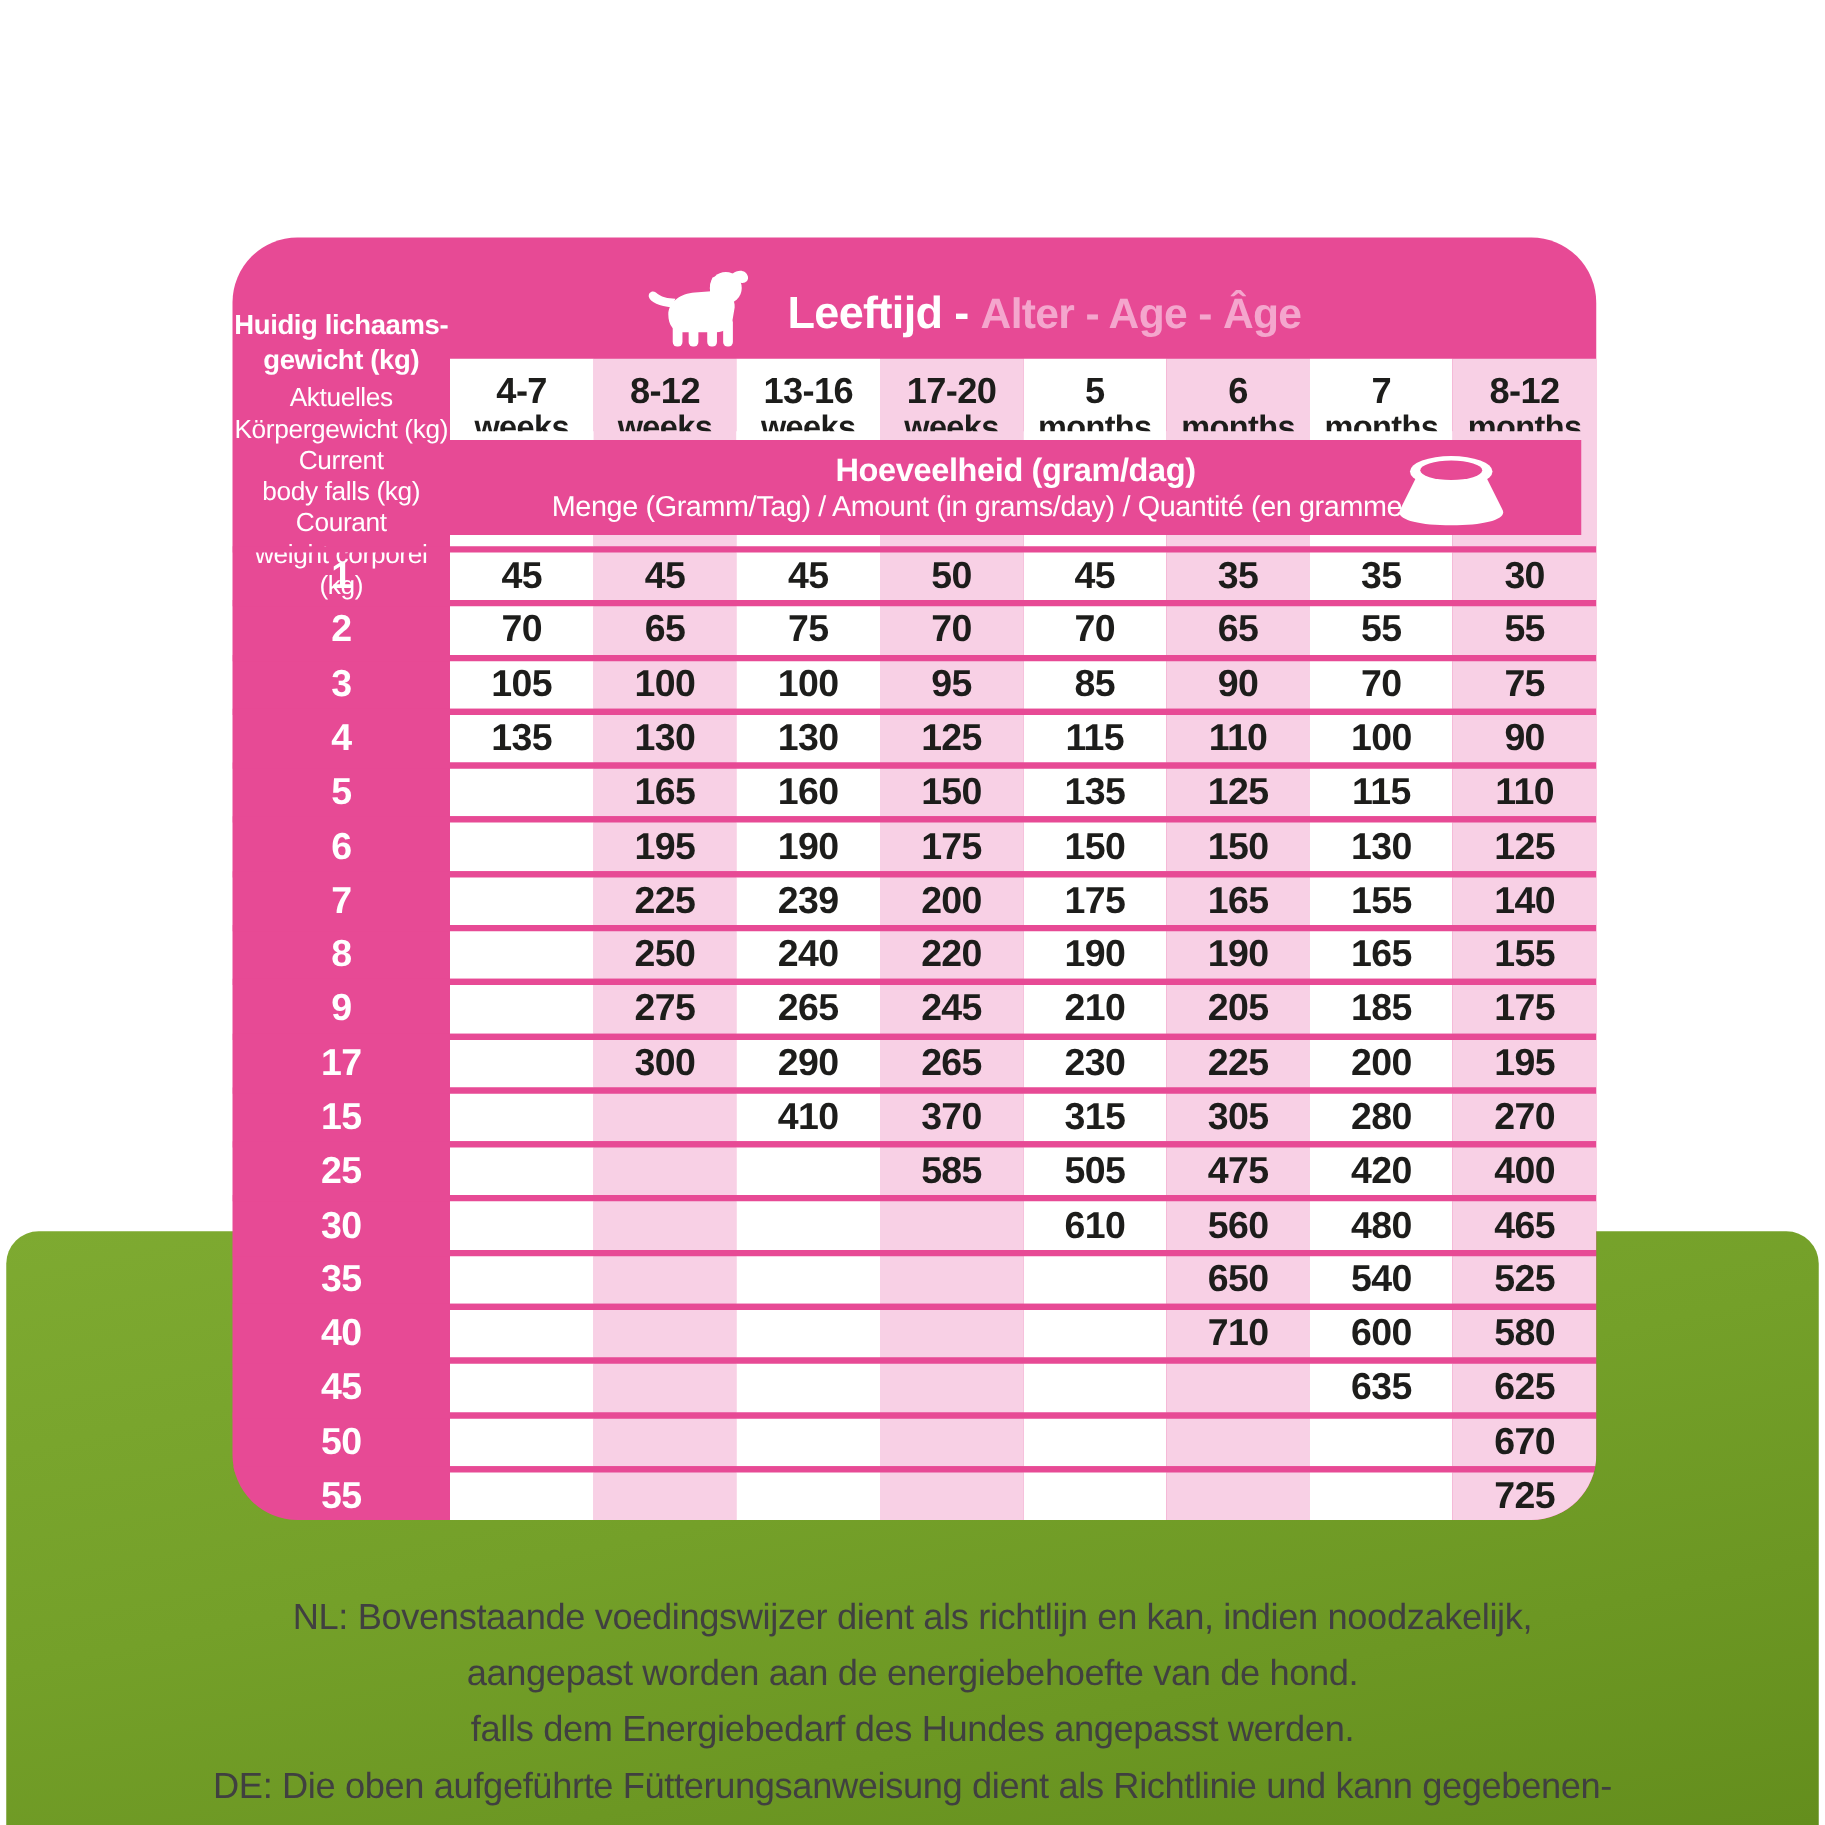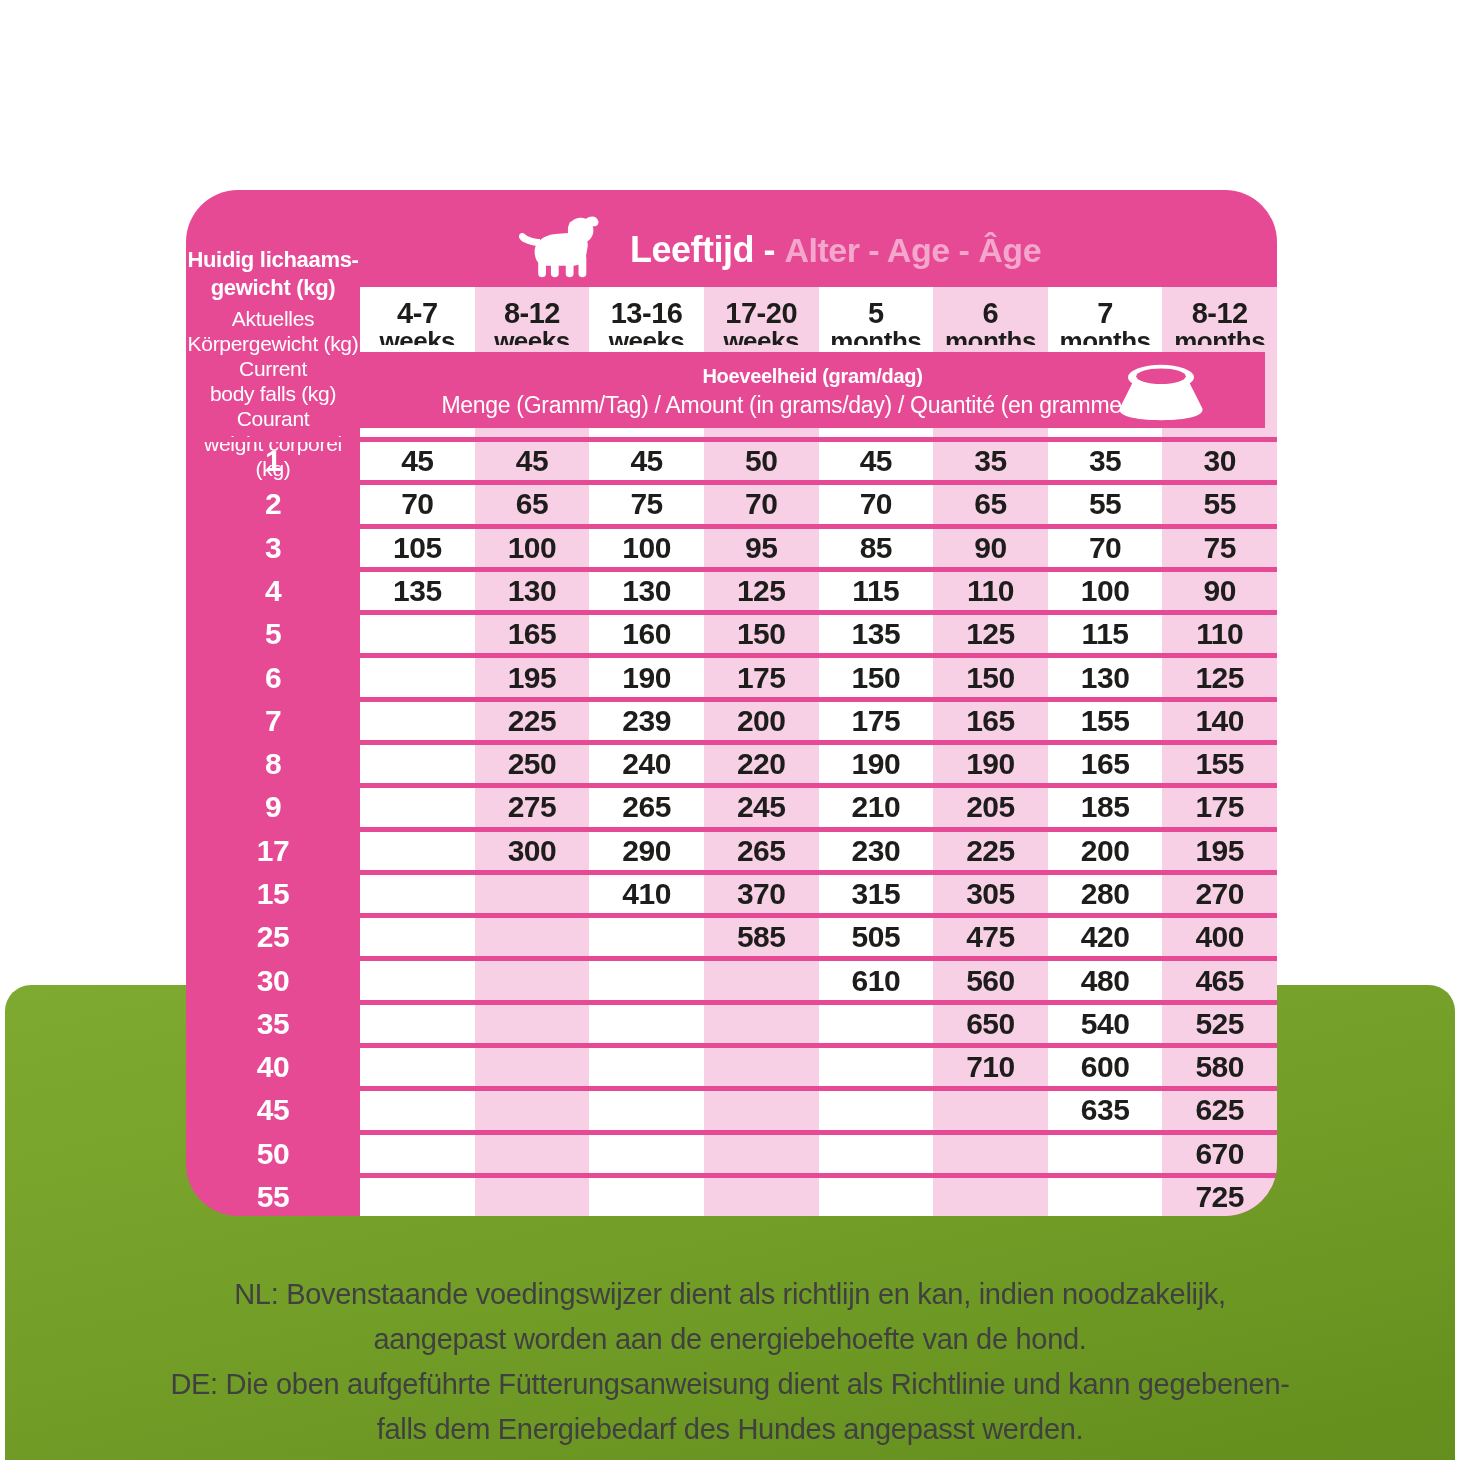--- a/index.html
+++ b/index.html
@@ -48,21 +48,21 @@
   .col-head.alt{background:var(--pink-light);}
   .col-head .range{font-weight:bold;font-size:29px;line-height:29px;letter-spacing:-0.5px;}
   .col-head .unit{font-weight:bold;font-size:26px;line-height:27px;letter-spacing:-0.5px;}
 
   .band-row{margin-left:174px;height:92px;position:relative;}
   .stripes{position:absolute;inset:0;display:grid;grid-template-columns:repeat(8,1fr);}
   .stripe{background:#ffffff;}
   .stripe.alt{background:var(--pink-light);}
   .band{position:absolute;left:0;right:12px;top:7px;bottom:9px;background:var(--pink);
     color:#ffffff;display:flex;flex-direction:column;align-items:center;justify-content:center;}
-  .band-title{font-weight:bold;font-size:20px;line-height:31px;letter-spacing:-0.3px;}
+  .band-title{font-weight:bold;font-size:26px;line-height:31px;letter-spacing:-0.3px;}
   .band-sub{font-size:23px;line-height:27px;letter-spacing:-0.3px;}
   .bowl-svg{position:absolute;right:52px;top:50%;transform:translateY(-50%);}
 
   .rows{flex:1;display:flex;flex-direction:column;}
   .row{flex:1;display:grid;grid-template-columns:174px repeat(8,1fr);border-top:5px solid var(--pink);}
   .wcell{display:flex;align-items:center;justify-content:center;color:#ffffff;
     font-weight:bold;font-size:30px;letter-spacing:-0.5px;}
   .cell{display:flex;align-items:center;justify-content:center;background:#ffffff;
     color:var(--ink);font-weight:bold;font-size:30px;letter-spacing:-0.5px;}
   .cell.alt{background:var(--pink-light);}
@@ -70,22 +70,22 @@
 </head>
 <body>
 
 <div class="page">
 
   <div class="green"></div>
 
   <div class="footer">
     <div>NL: Bovenstaande voedingswijzer dient als richtlijn en kan, indien noodzakelijk,</div>
     <div>aangepast worden aan de energiebehoefte van de hond.</div>
+    <div>falls dem Energiebedarf des Hundes angepasst werden.</div>
     <div>DE: Die oben aufgeführte Fütterungsanweisung dient als Richtlinie und kann gegebenen-</div>
-    <div>falls dem Energiebedarf des Hundes angepasst werden.</div>
   </div>
 
   <div class="card">
 
     <div class="card-title">
       <svg class="dog-svg" width="92" height="74" viewBox="0 0 130 100" aria-hidden="true">
         <g fill="#ffffff">
           <path d="M36,50 C22,48 12,44 10,38 C9,33 14,30 18,33 C23,38 32,40 40,40 Z"></path>
           <path d="M32,58 C32,44 46,34 62,33 L88,31 C100,30 108,40 107,50 L105,62 C104,72 96,78 86,78 L48,78 C38,78 32,70 32,58 Z"></path>
           <circle cx="97" cy="28" r="18"></circle>

